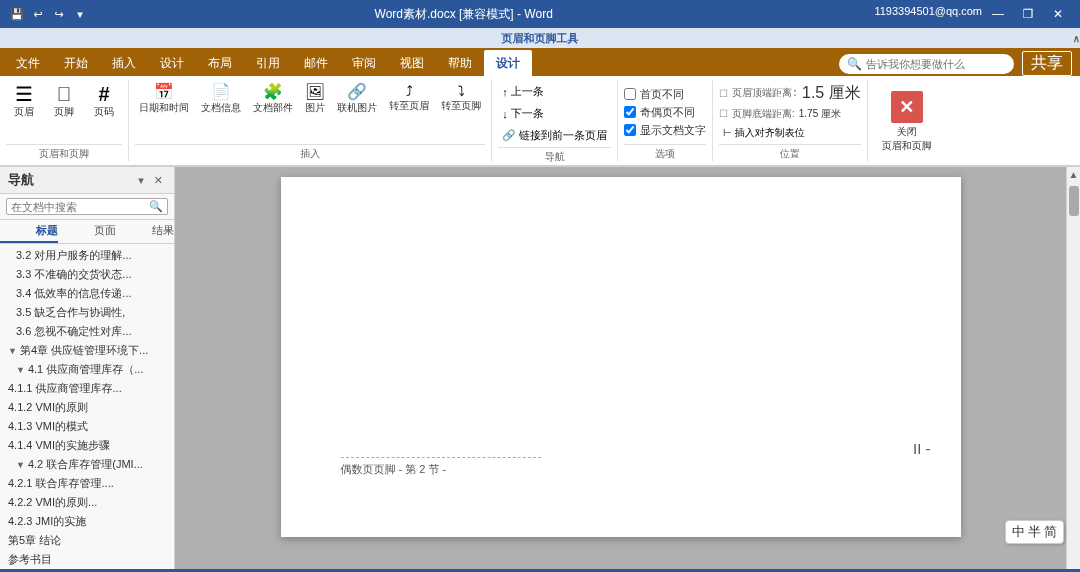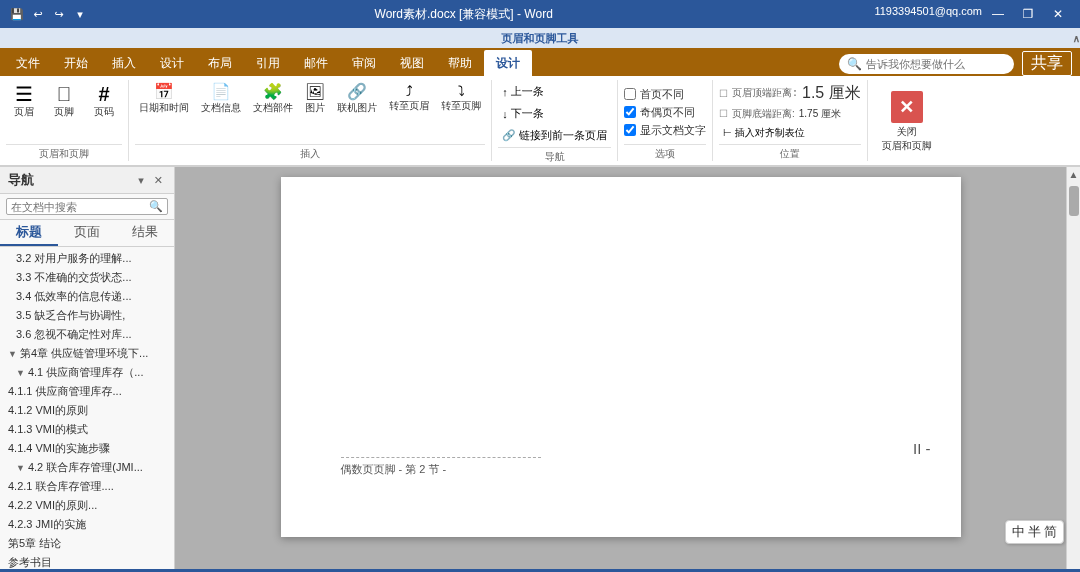--- a/index.html
+++ b/index.html
@@ -180,23 +180,23 @@
       font-family: inherit;
     }
     .search-wrapper .search-icon { font-size: 11px; color: #666; }
 
     #nav-tabs {
       display: flex;
       border-bottom: 1px solid #d0d0d0;
     }
     .nav-tab {
       flex: 1;
-      text-align: center;
+      text-align: right;
       padding: 3px 0;
-      font-size: 13px;
+      font-size: 11px;
       cursor: pointer;
       color: #555;
       border-bottom: 2px solid transparent;
     }
     .nav-tab.active {
       color: #2b579a;
       border-bottom: 2px solid #2b579a;
       font-weight: bold;
     }
 

